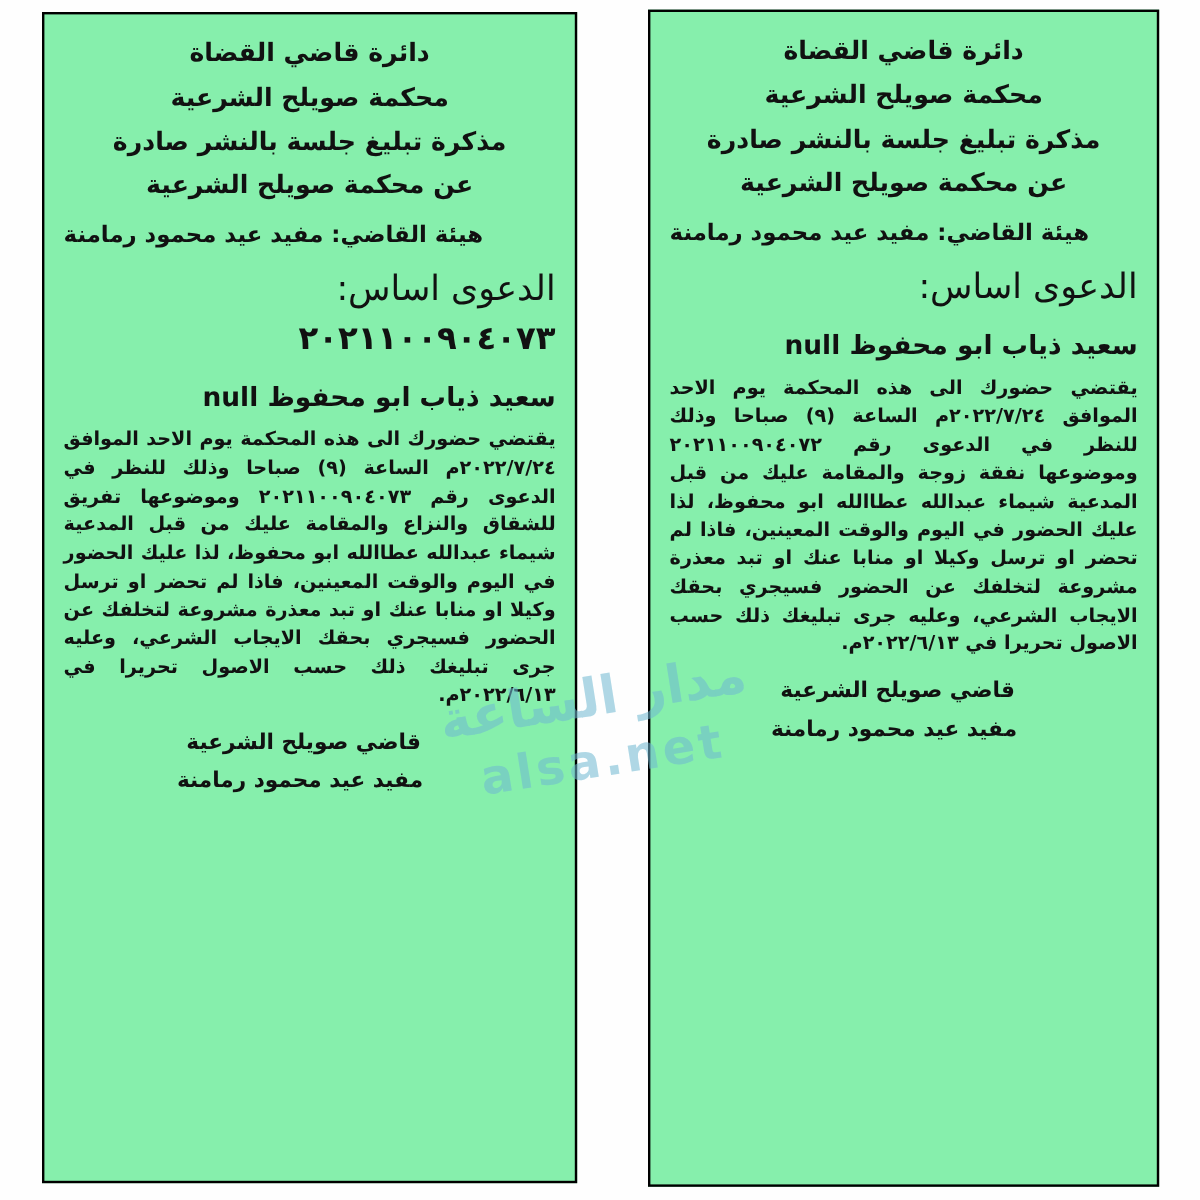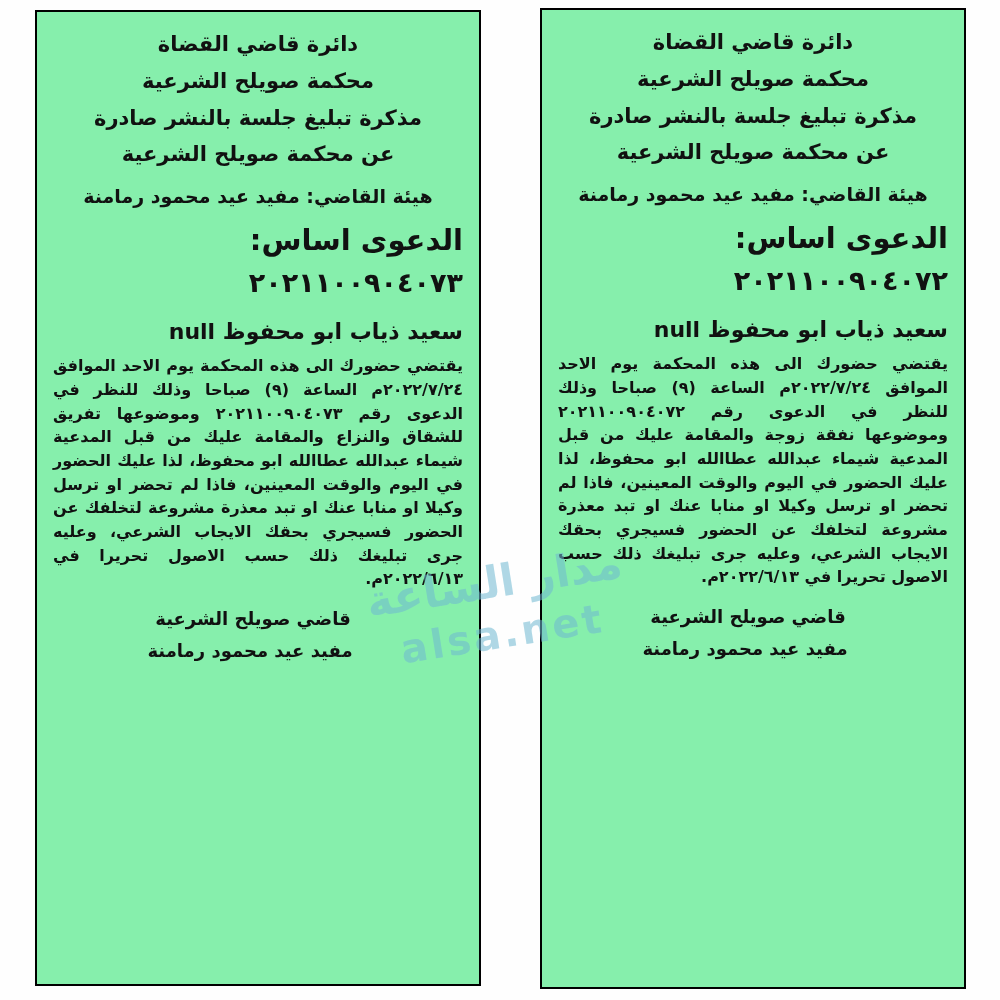--- a/index.html
+++ b/index.html
@@ -26,25 +26,25 @@
   .hdr {
     text-align:center;
     font-weight:bold;
     font-size:21px;
     line-height:1.75;
   }
   .judge-line {
     font-size:19px;
     font-weight:bold;
     margin-top:12px;
-    text-align:center;
+    text-align:left;
   }
   .case-label {
     font-size:29px;
-    font-weight:bold;
+    font-weight:normal;
     margin-top:16px;
     text-align:right;
   }
   .case-number {
     font-size:27px;
     font-weight:bold;
     letter-spacing:5px;
     margin-top:10px;
     text-align:right;
     direction:ltr;
@@ -97,21 +97,20 @@
 
 <div class="page">
 
   <div class="notice pos-right">
     <div class="hdr">دائرة قاضي القضاة</div>
     <div class="hdr">محكمة صويلح الشرعية</div>
     <div class="hdr">مذكرة تبليغ جلسة بالنشر صادرة</div>
     <div class="hdr">عن محكمة صويلح الشرعية</div>
     <div class="judge-line">هيئة القاضي: مفيد عيد محمود رمامنة</div>
     <div class="case-label">الدعوى اساس:</div>
-    <div class="case-number">٢٠٢١١٠٠٩٠٤٠٧٢</div>
     <div class="defendant">
       <div>سعيد ذياب ابو محفوظ null</div>
     </div>
     <div class="body-text">يقتضي حضورك الى هذه المحكمة يوم الاحد الموافق ٢٠٢٢/٧/٢٤م الساعة (٩) صباحا وذلك للنظر في الدعوى رقم ٢٠٢١١٠٠٩٠٤٠٧٢ وموضوعها نفقة زوجة والمقامة عليك من قبل المدعية شيماء عبدالله عطاالله ابو محفوظ، لذا عليك الحضور في اليوم والوقت المعينين، فاذا لم تحضر او ترسل وكيلا او منابا عنك او تبد معذرة مشروعة لتخلفك عن الحضور فسيجري بحقك الايجاب الشرعي، وعليه جرى تبليغك ذلك حسب الاصول تحريرا في ٢٠٢٢/٦/١٣م.</div>
     <div class="sign-block">
       <div class="sign-title">قاضي صويلح الشرعية</div>
       <div class="sign-name">مفيد عيد محمود رمامنة</div>
     </div>
   </div>
 

